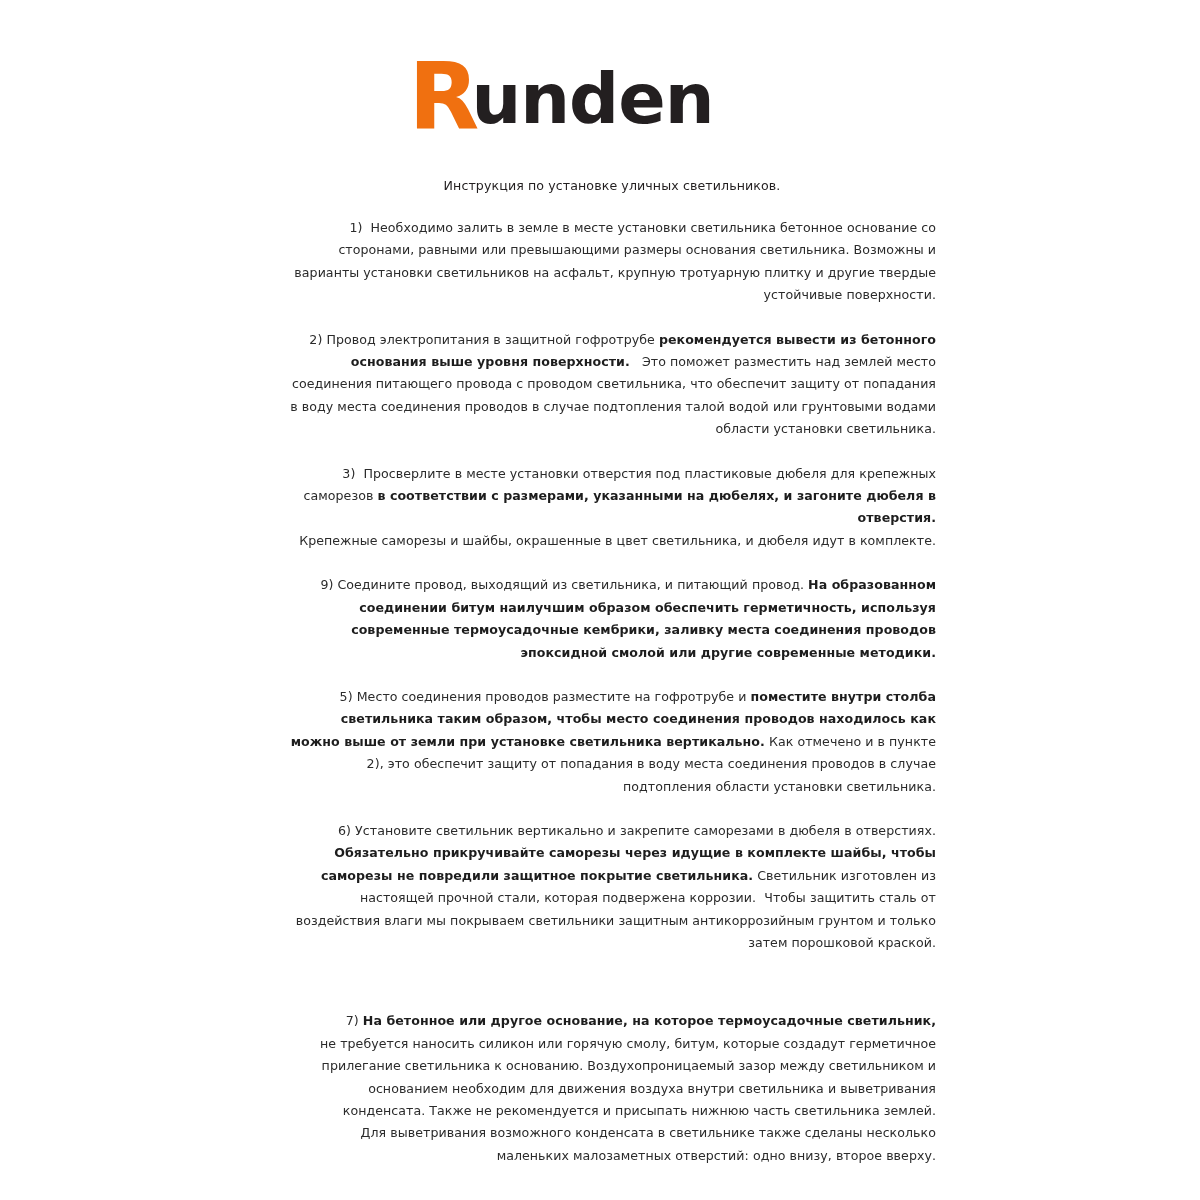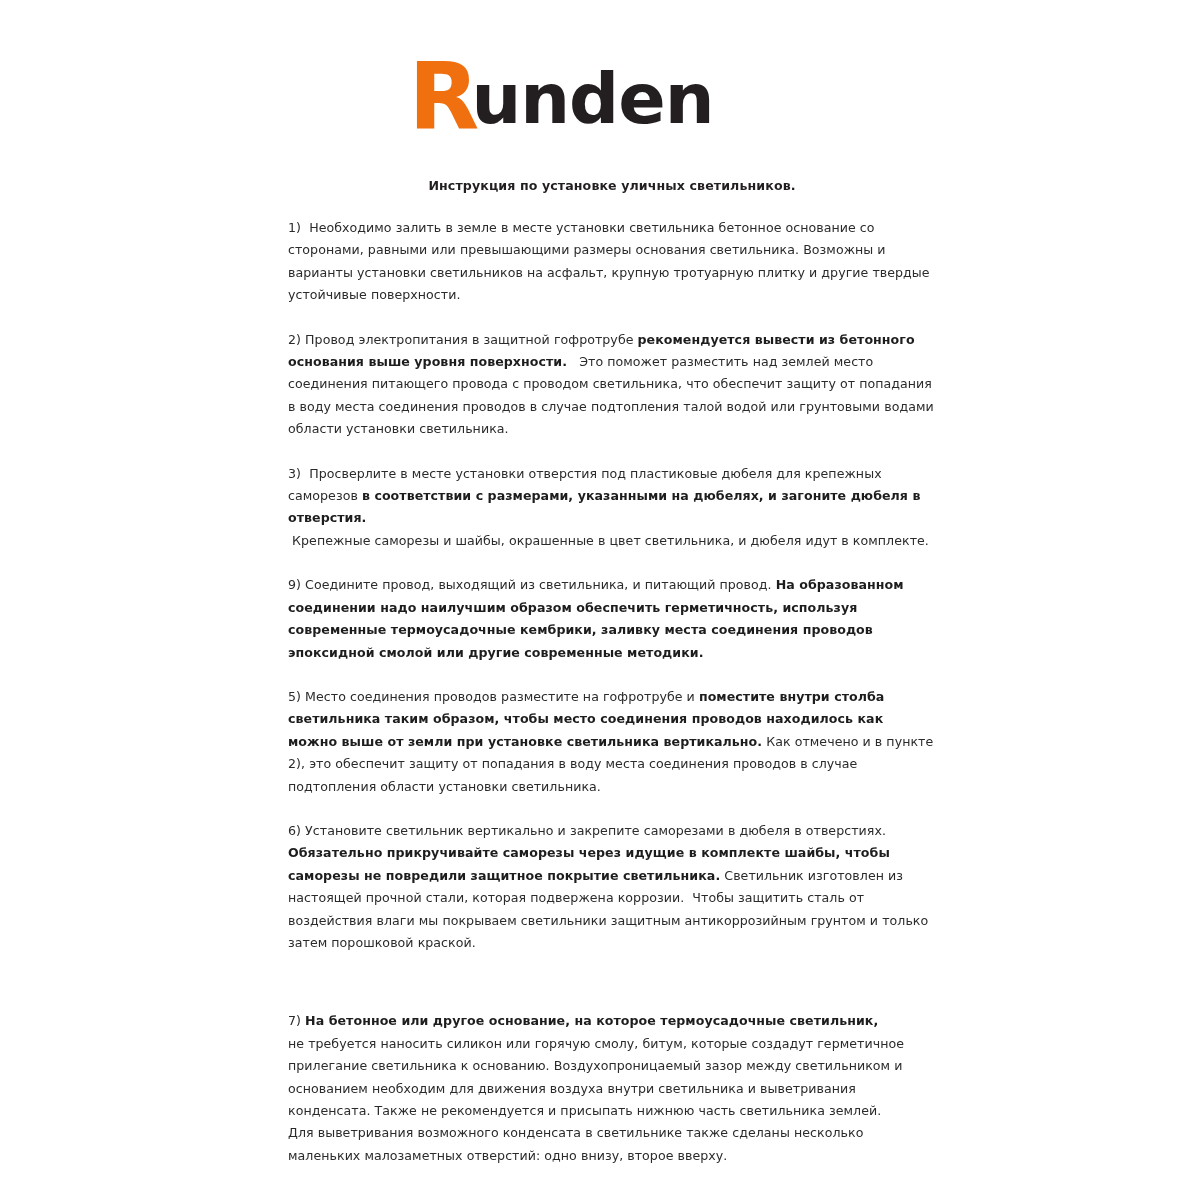--- a/index.html
+++ b/index.html
@@ -53,30 +53,30 @@
   
   .doc {
     position: absolute;
     top: 178px;
     left: 288px;
     width: 648px;
   }
   .doc-title {
     text-align: center;
     font-size: 12.6px;
-    font-weight: 700;
+    font-weight: 400;
     color: #231f20;
     margin: 0 0 24px 0;
     letter-spacing: 0.1px;
   }
   .para {
     font-size: 12.6px;
     line-height: 1.78;
     margin: 16px 0 22px 0;
-    text-align: left;
+    text-align: right;
     color: #2b2b2b;
     letter-spacing: 0.05px;
   }
   .para.gap-huge { margin-bottom: 56px; }
   b { font-weight: 700; color: #1d1d1d; }
   .para span { white-space: pre-wrap; }
 </style>
 </head>
 <body>
 
@@ -88,21 +88,21 @@
     </div>
   </div>
 
   <div class="doc">
     <div class="doc-title">Инструкция по установке уличных светильников.</div>
     <div id="paragraphs">
         <div class="para"><span>1)  Необходимо залить в земле в месте установки светильника бетонное основание со сторонами, равными или превышающими размеры основания светильника. Возможны и варианты установки светильников на асфальт, крупную тротуарную плитку и другие твердые устойчивые поверхности.</span></div>
         <div class="para"><span>2) Провод электропитания в защитной гофротрубе </span><b>рекомендуется вывести из бетонного основания выше уровня поверхности.</b><span>   Это поможет разместить над землей место соединения питающего провода с проводом светильника, что обеспечит защиту от попадания в воду места соединения проводов в случае подтопления талой водой или грунтовыми водами области установки светильника.</span></div>
         <div class="para"><span>3)  Просверлите в месте установки отверстия под пластиковые дюбеля для крепежных саморезов </span><b>в соответствии с размерами, указанными на дюбелях, и загоните дюбеля в отверстия.</b><span>
  Крепежные саморезы и шайбы, окрашенные в цвет светильника, и дюбеля идут в комплекте.</span></div>
-        <div class="para"><span>9) Соедините провод, выходящий из светильника, и питающий провод. </span><b>На образованном соединении надо наилучшим образом обеспечить герметичность, используя современные термоусадочные кембрики, заливку места соединения проводов эпоксидной смолой или другие современные методики.</b></div>
+        <div class="para"><span>9) Соедините провод, выходящий из светильника, и питающий провод. </span><b>На образованном соединении битум наилучшим образом обеспечить герметичность, используя современные термоусадочные кембрики, заливку места соединения проводов эпоксидной смолой или другие современные методики.</b></div>
         <div class="para"><span>5) Место соединения проводов разместите на гофротрубе и </span><b>поместите внутри столба светильника таким образом, чтобы место соединения проводов находилось как можно выше от земли при установке светильника вертикально.</b><span> Как отмечено и в пункте 2), это обеспечит защиту от попадания в воду места соединения проводов в случае подтопления области установки светильника.</span></div>
         <div class="para gap-huge"><span>6) Установите светильник вертикально и закрепите саморезами в дюбеля в отверстиях. </span><b>Обязательно прикручивайте саморезы через идущие в комплекте шайбы, чтобы саморезы не повредили защитное покрытие светильника.</b><span> Светильник изготовлен из настоящей прочной стали, которая подвержена коррозии.  Чтобы защитить сталь от воздействия влаги мы покрываем светильники защитным антикоррозийным грунтом и только затем порошковой краской.</span></div>
         <div class="para gap-huge"><span>7) </span><b>На бетонное или другое основание, на которое термоусадочные светильник,</b><span>
 не требуется наносить силикон или горячую смолу, битум, которые создадут герметичное прилегание светильника к основанию. Воздухопроницаемый зазор между светильником и основанием необходим для движения воздуха внутри светильника и выветривания конденсата. Также не рекомендуется и присыпать нижнюю часть светильника землей.
 Для выветривания возможного конденсата в светильнике также сделаны несколько маленьких малозаметных отверстий: одно внизу, второе вверху.</span></div>
       </div>
   </div>
 
 </div>
 

